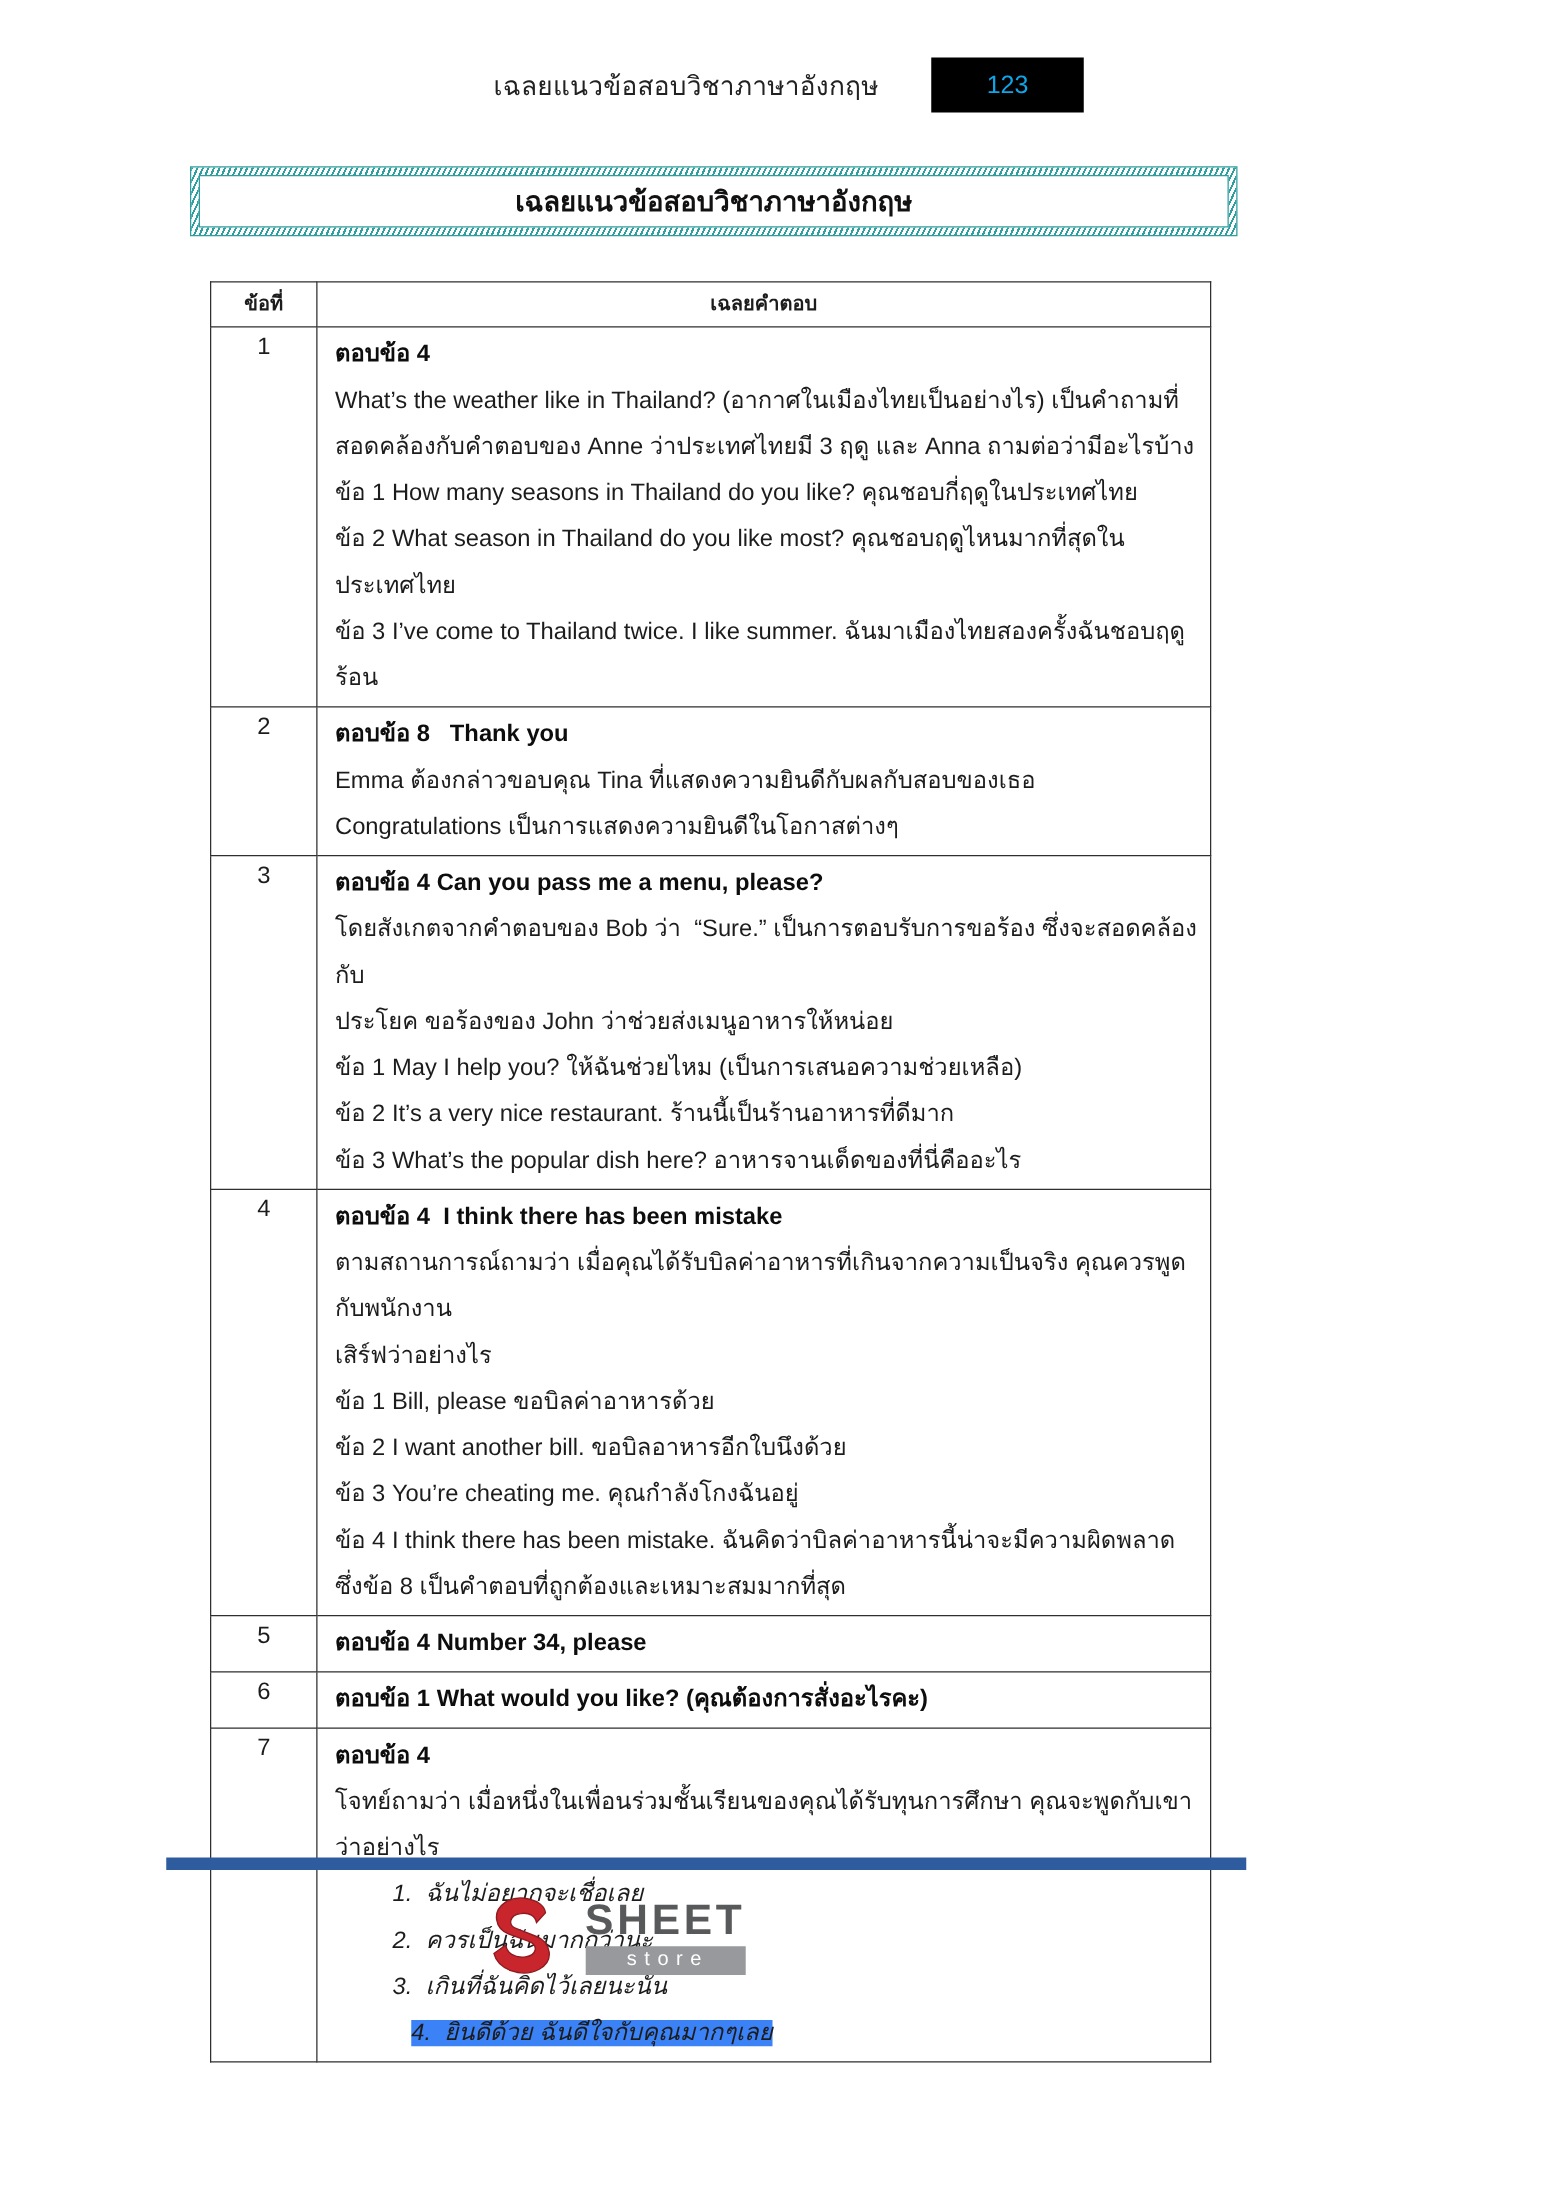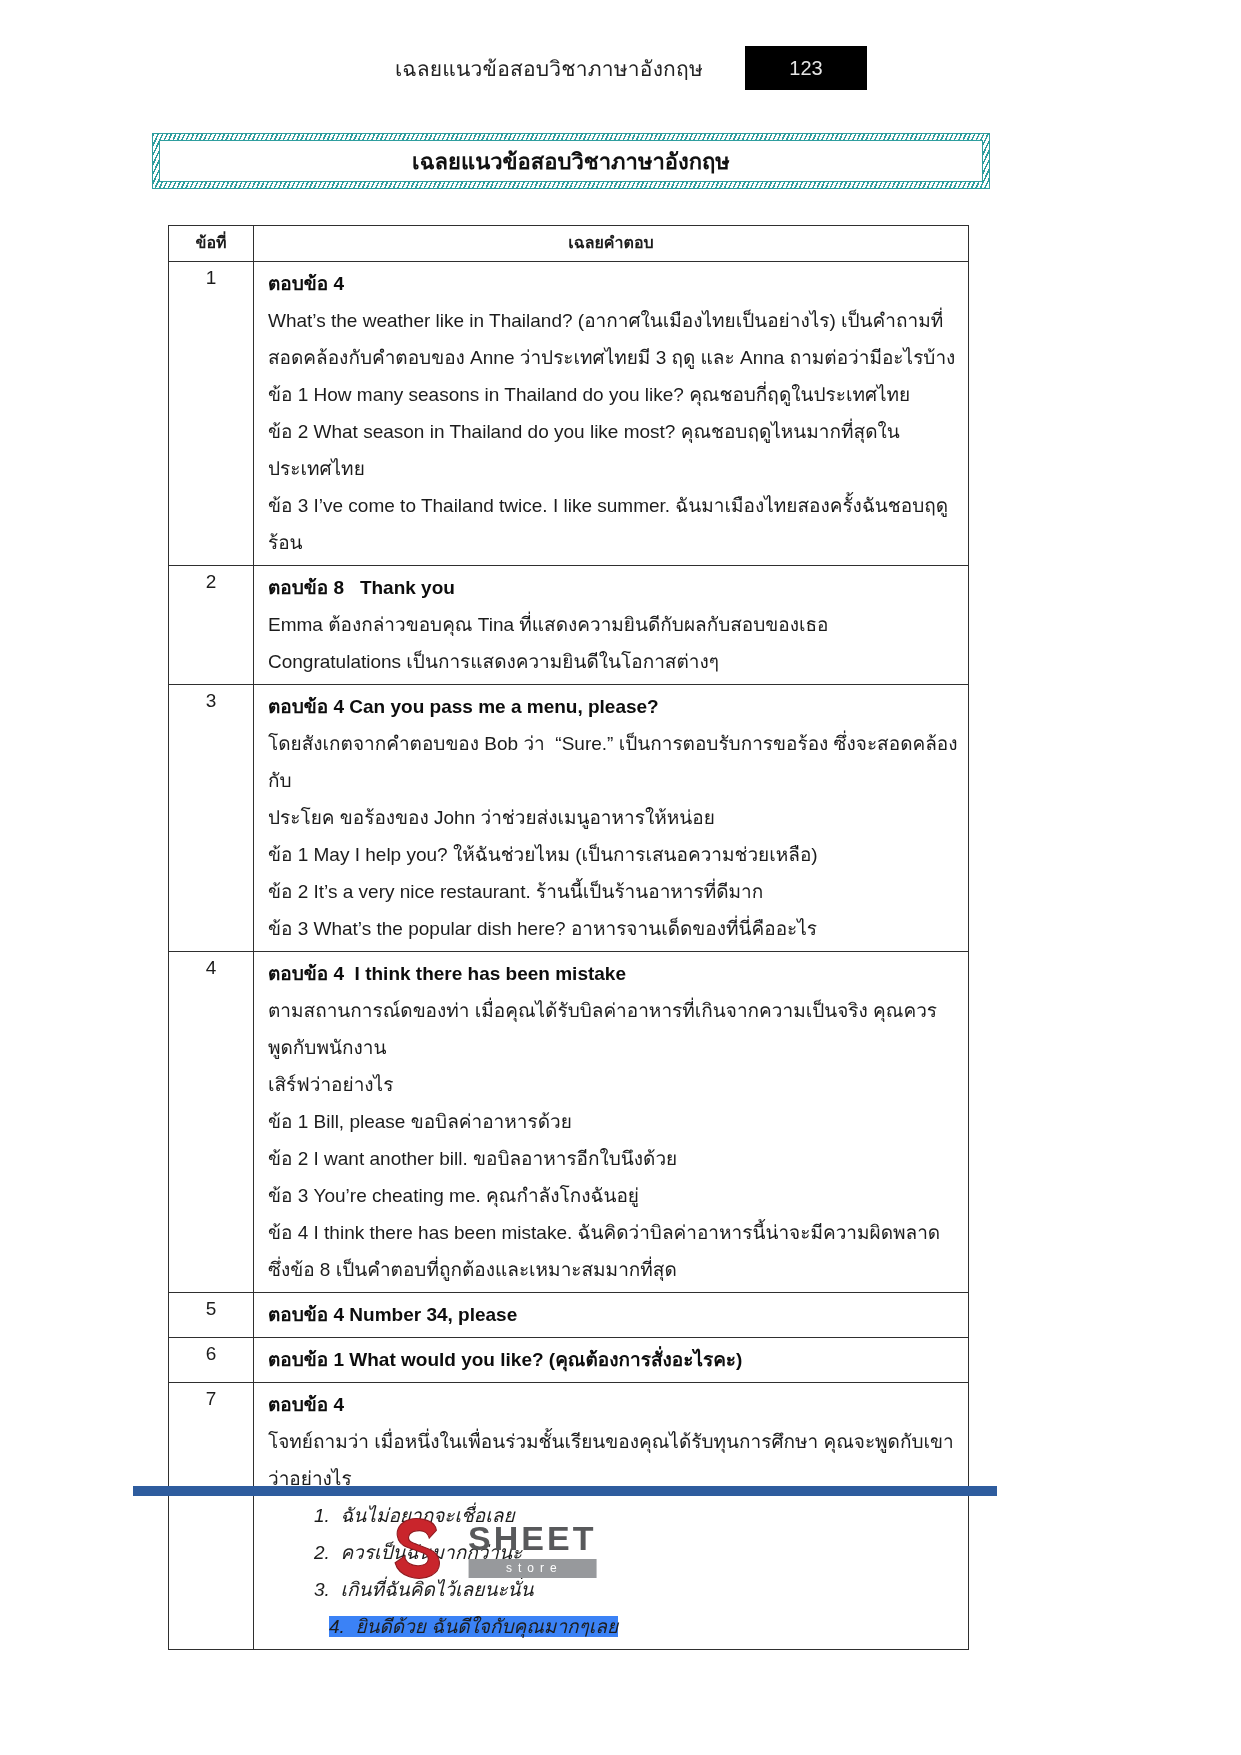--- a/index.html
+++ b/index.html
@@ -28,21 +28,21 @@
   }
   .header-title {
     font-size: 21px;
     color: #222;
     letter-spacing: 0.2px;
   }
   .page-number-badge {
     width: 122px;
     height: 44px;
     background: #000000;
-    color: #e5e5e5;
+    color: #0ea5e9;
     display: flex;
     align-items: center;
     justify-content: center;
     font-size: 20px;
   }
 
   
   .title-box-outer {
     position: absolute;
     top: 133px; left: 152px;
@@ -123,21 +123,21 @@
     font-size: 34px;
     font-weight: bold;
     letter-spacing: 3px;
     color: #58595b;
     line-height: 1;
   }
   .logo-sub-box {
     margin-top: 4px;
     background: #97999c;
     color: #ffffff;
-    font-size: 12px;
+    font-size: 16px;
     letter-spacing: 6px;
     text-align: center;
     padding: 2px 6px 3px 10px;
   }
 </style>
 </head>
 <body>
 
 <div class="page">
 
@@ -193,21 +193,21 @@
             <div class="line">ประโยค ขอร้องของ John ว่าช่วยส่งเมนูอาหารให้หน่อย</div>
             <div class="line">ข้อ 1 May I help you? ให้ฉันช่วยไหม (เป็นการเสนอความช่วยเหลือ)</div>
             <div class="line">ข้อ 2 It’s a very nice restaurant. ร้านนี้เป็นร้านอาหารที่ดีมาก</div>
             <div class="line">ข้อ 3 What’s the popular dish here? อาหารจานเด็ดของที่นี่คืออะไร</div>
           </td>
         </tr>
         <tr>
           <td class="num-cell">4</td>
           <td class="ans-cell">
             <div class="line bold">ตอบข้อ 4  I think there has been mistake</div>
-            <div class="line">ตามสถานการณ์ดของท่า เมื่อคุณได้รับบิลค่าอาหารที่เกินจากความเป็นจริง คุณควรพูดกับพนักงาน</div>
+            <div class="line">ตามสถานการณ์ถามว่า เมื่อคุณได้รับบิลค่าอาหารที่เกินจากความเป็นจริง คุณควรพูดกับพนักงาน</div>
             <div class="line">เสิร์ฟว่าอย่างไร</div>
             <div class="line">ข้อ 1 Bill, please ขอบิลค่าอาหารด้วย</div>
             <div class="line">ข้อ 2 I want another bill. ขอบิลอาหารอีกใบนึงด้วย</div>
             <div class="line">ข้อ 3 You’re cheating me. คุณกำลังโกงฉันอยู่</div>
             <div class="line">ข้อ 4 I think there has been mistake. ฉันคิดว่าบิลค่าอาหารนี้น่าจะมีความผิดพลาด</div>
             <div class="line">ซึ่งข้อ 8 เป็นคำตอบที่ถูกต้องและเหมาะสมมากที่สุด</div>
           </td>
         </tr>
         <tr>
           <td class="num-cell">5</td>

